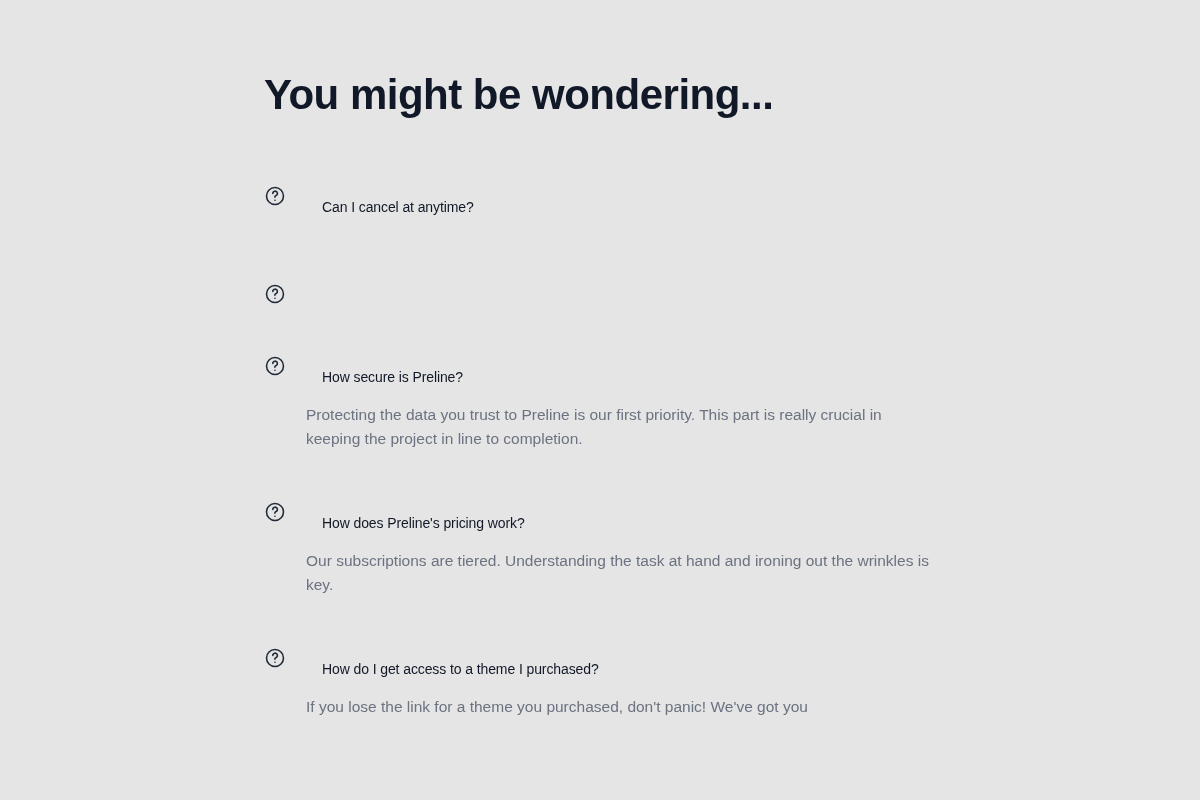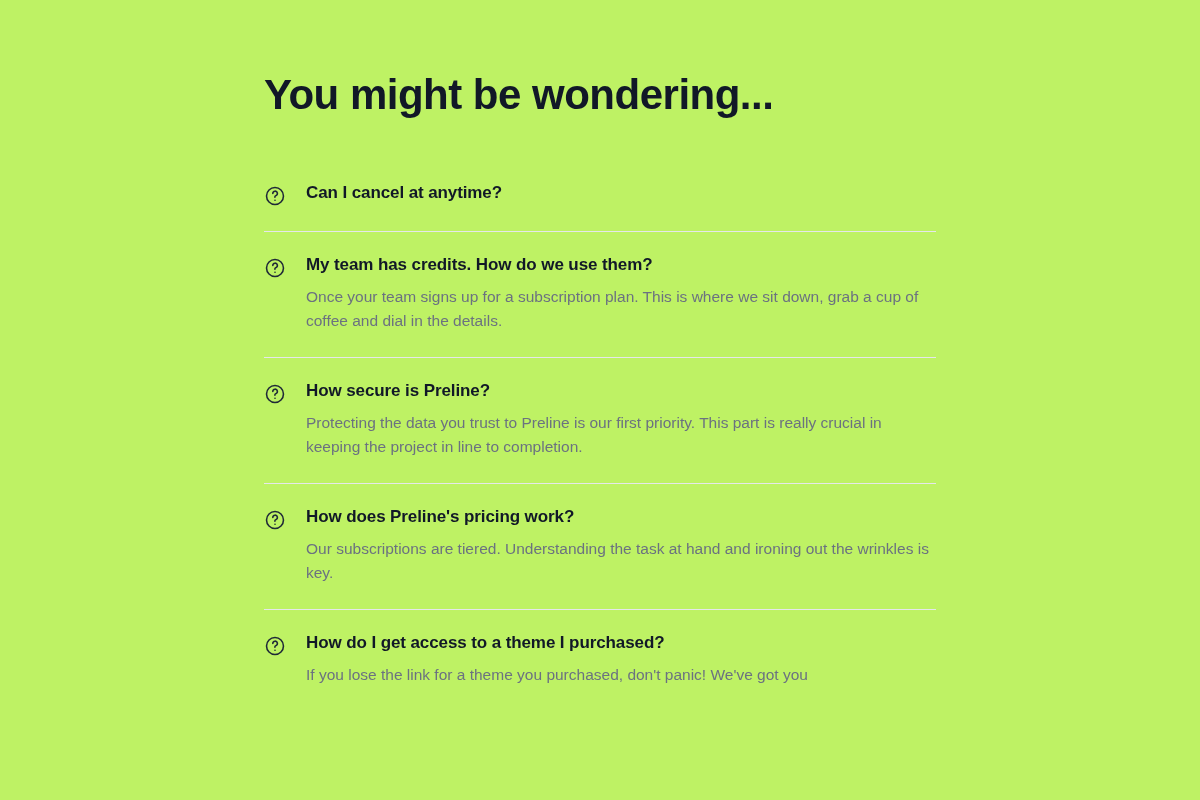--- a/index.html
+++ b/index.html
@@ -9,21 +9,21 @@
     width: 1200px;
     height: 800px;
     background: #ffffff;
     font-family: "Liberation Sans", sans-serif;
     overflow: hidden;
   }
   .page {
     width: 1200px;
     height: 800px;
     position: relative;
-    background: #bef264;
+    background: #e5e5e5;
   }
   .container {
     position: absolute;
     left: 264px;
     top: 0;
     width: 672px;
   }
   .faq-title {
     font-size: 42px;
     line-height: 1;
@@ -50,24 +50,24 @@
   .q-icon {
     flex: 0 0 auto;
     width: 22px;
     height: 22px;
     margin-top: 3px;
     color: #1f2937;
   }
   .q-icon svg { display: block; width: 22px; height: 22px; }
   .faq-body { flex: 1 1 auto; min-width: 0; }
   .faq-q {
-    font-size: 17px;
-    font-weight: 700;
+    font-size: 14px;
+    font-weight: 400;
     color: #111827;
-    margin: 0;
+    margin: 16px;
     line-height: 1.35;
     letter-spacing: -0.1px;
   }
   .faq-a {
     font-size: 15.5px;
     color: #6b7280;
     margin: 8px 0 0 0;
     line-height: 1.55;
     max-width: 625px;
   }
@@ -96,24 +96,20 @@
       </div>
 
       <div class="faq-item">
         <span class="q-icon">
           <svg viewBox="0 0 24 24" fill="none" stroke="currentColor" stroke-width="1.7" stroke-linecap="round" stroke-linejoin="round">
             <circle cx="12" cy="12" r="9.25"></circle>
             <path d="M9.6 9.2a2.5 2.5 0 1 1 3.2 2.4c-.6.2-.9.7-.9 1.3v.5"></path>
             <circle cx="12" cy="16.6" r="0.9" fill="currentColor" stroke="none"></circle>
           </svg>
         </span>
-        <div class="faq-body">
-          <h3 class="faq-q">My team has credits. How do we use them?</h3>
-          <p class="faq-a">Once your team signs up for a subscription plan. This is where we sit down, grab a cup of coffee and dial in the details.</p>
-        </div>
       </div>
 
       <div class="faq-item">
         <span class="q-icon">
           <svg viewBox="0 0 24 24" fill="none" stroke="currentColor" stroke-width="1.7" stroke-linecap="round" stroke-linejoin="round">
             <circle cx="12" cy="12" r="9.25"></circle>
             <path d="M9.6 9.2a2.5 2.5 0 1 1 3.2 2.4c-.6.2-.9.7-.9 1.3v.5"></path>
             <circle cx="12" cy="16.6" r="0.9" fill="currentColor" stroke="none"></circle>
           </svg>
         </span>

